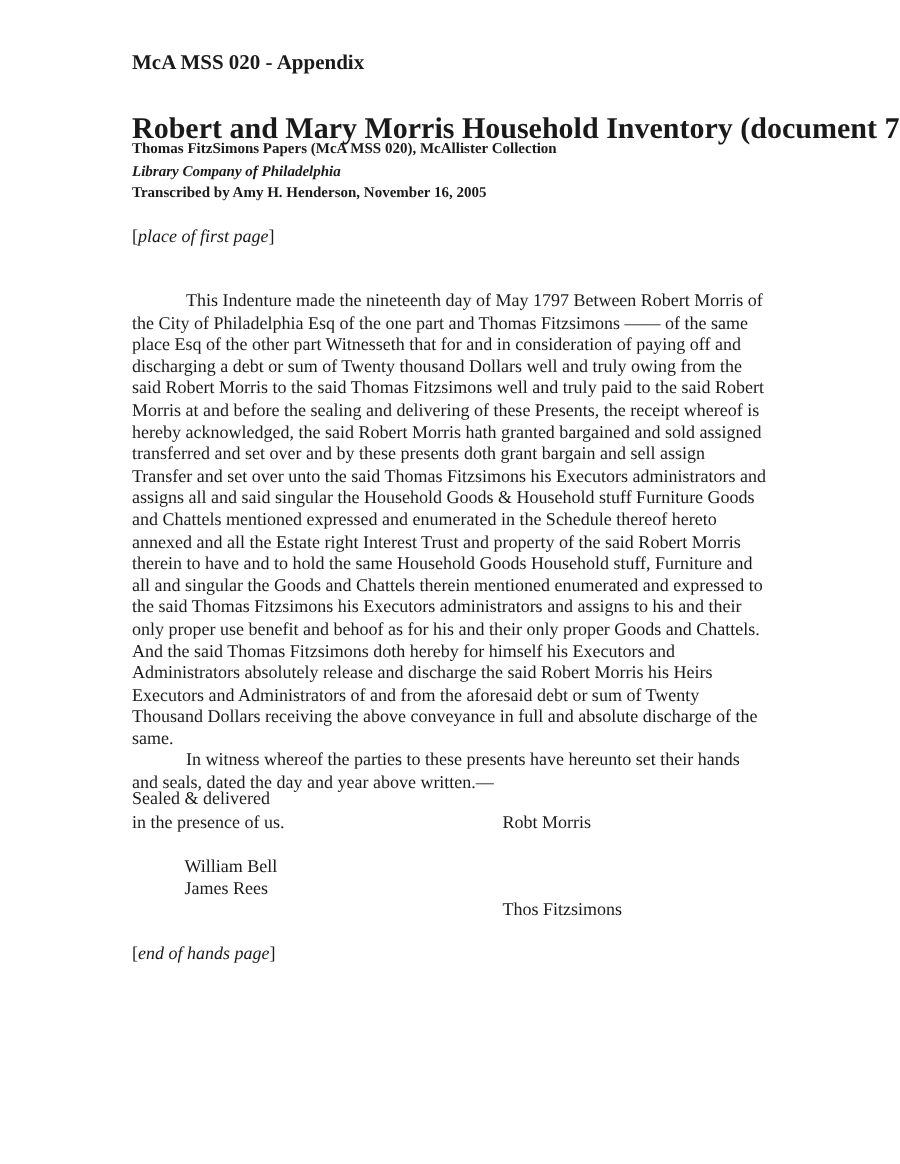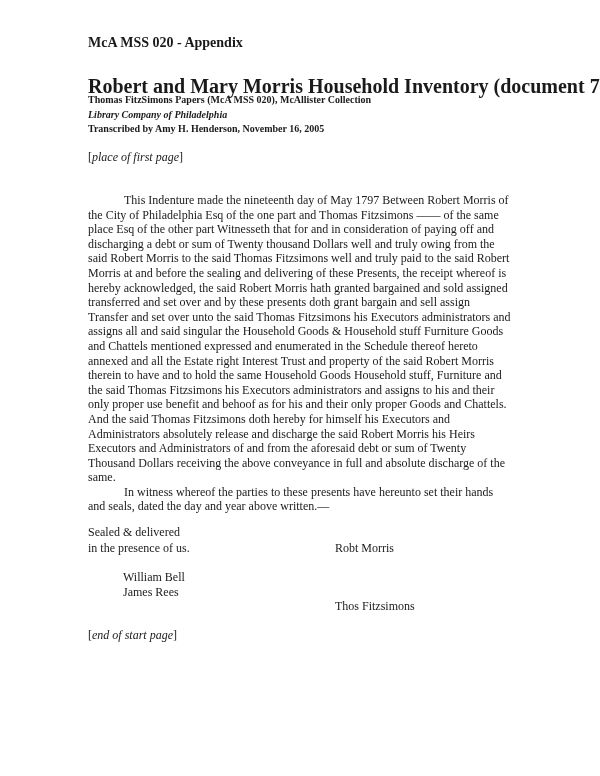--- a/index.html
+++ b/index.html
@@ -56,32 +56,33 @@
     <div class="body-line">discharging a debt or sum of Twenty thousand Dollars well and truly owing from the</div>
     <div class="body-line">said Robert Morris to the said Thomas Fitzsimons well and truly paid to the said Robert</div>
     <div class="body-line">Morris at and before the sealing and delivering of these Presents, the receipt whereof is</div>
     <div class="body-line">hereby acknowledged, the said Robert Morris hath granted bargained and sold assigned</div>
     <div class="body-line">transferred and set over and by these presents doth grant bargain and sell assign</div>
     <div class="body-line">Transfer and set over unto the said Thomas Fitzsimons his Executors administrators and</div>
     <div class="body-line">assigns all and said singular the Household Goods &amp; Household stuff Furniture Goods</div>
     <div class="body-line">and Chattels mentioned expressed and enumerated in the Schedule thereof hereto</div>
     <div class="body-line">annexed and all the Estate right Interest Trust and property of the said Robert Morris</div>
     <div class="body-line">therein to have and to hold the same Household Goods Household stuff, Furniture and</div>
+    <div class="body-line">all and singular the Goods and Chattels therein mentioned enumerated and expressed to</div>
     <div class="body-line">the said Thomas Fitzsimons his Executors administrators and assigns to his and their</div>
     <div class="body-line">only proper use benefit and behoof as for his and their only proper Goods and Chattels.</div>
     <div class="body-line">And the said Thomas Fitzsimons doth hereby for himself his Executors and</div>
     <div class="body-line">Administrators absolutely release and discharge the said Robert Morris his Heirs</div>
     <div class="body-line">Executors and Administrators of and from the aforesaid debt or sum of Twenty</div>
     <div class="body-line">Thousand Dollars receiving the above conveyance in full and absolute discharge of the</div>
     <div class="body-line">same.</div>
     <div class="body-line indent">In witness whereof the parties to these presents have hereunto set their hands</div>
     <div class="body-line">and seals, dated the day and year above written.—</div>
   </div>
 
   <div class="sig" style="top:525px; left:0;">Sealed &amp; delivered</div>
   <div class="sig" style="top:541px; left:0;">in the presence of us.</div>
   <div class="sig" style="top:541px; left:247px;">Robt Morris</div>
   <div class="sig" style="top:570px; left:35px;">William Bell</div>
   <div class="sig" style="top:585px; left:35px;">James Rees</div>
   <div class="sig" style="top:599px; left:247px;">Thos Fitzsimons</div>
 
-  <div class="marker" style="top:628px;">[<i>end of start page</i>]</div>
+  <div class="marker" style="top:628px;">[<i>end of hands page</i>]</div>
 </div>
 
 </body></html>

